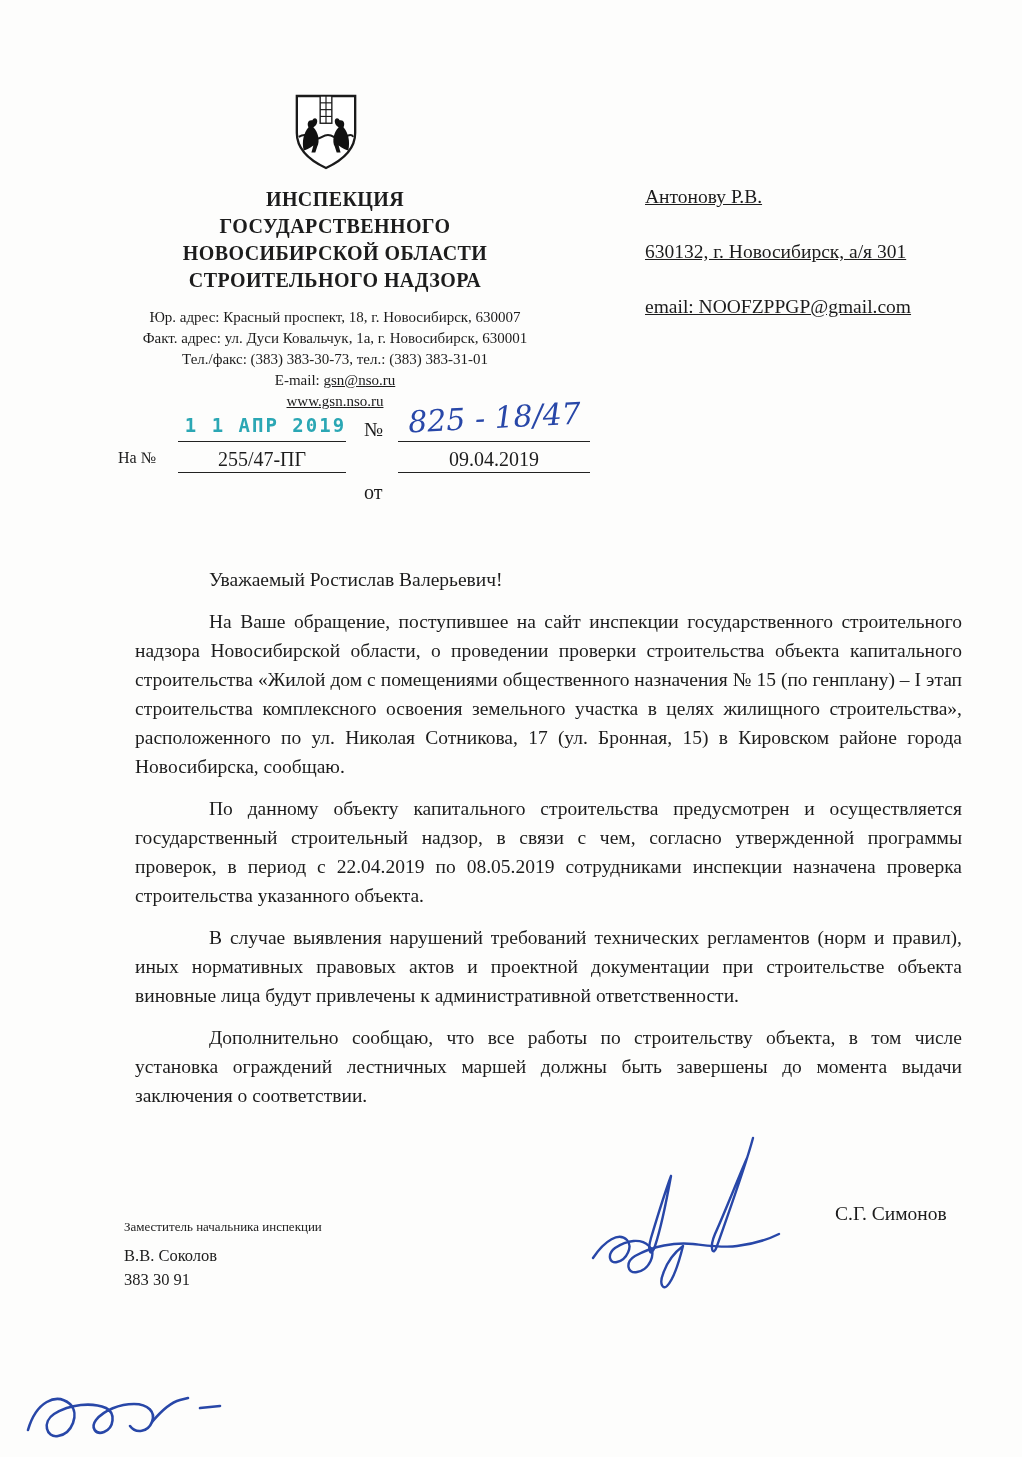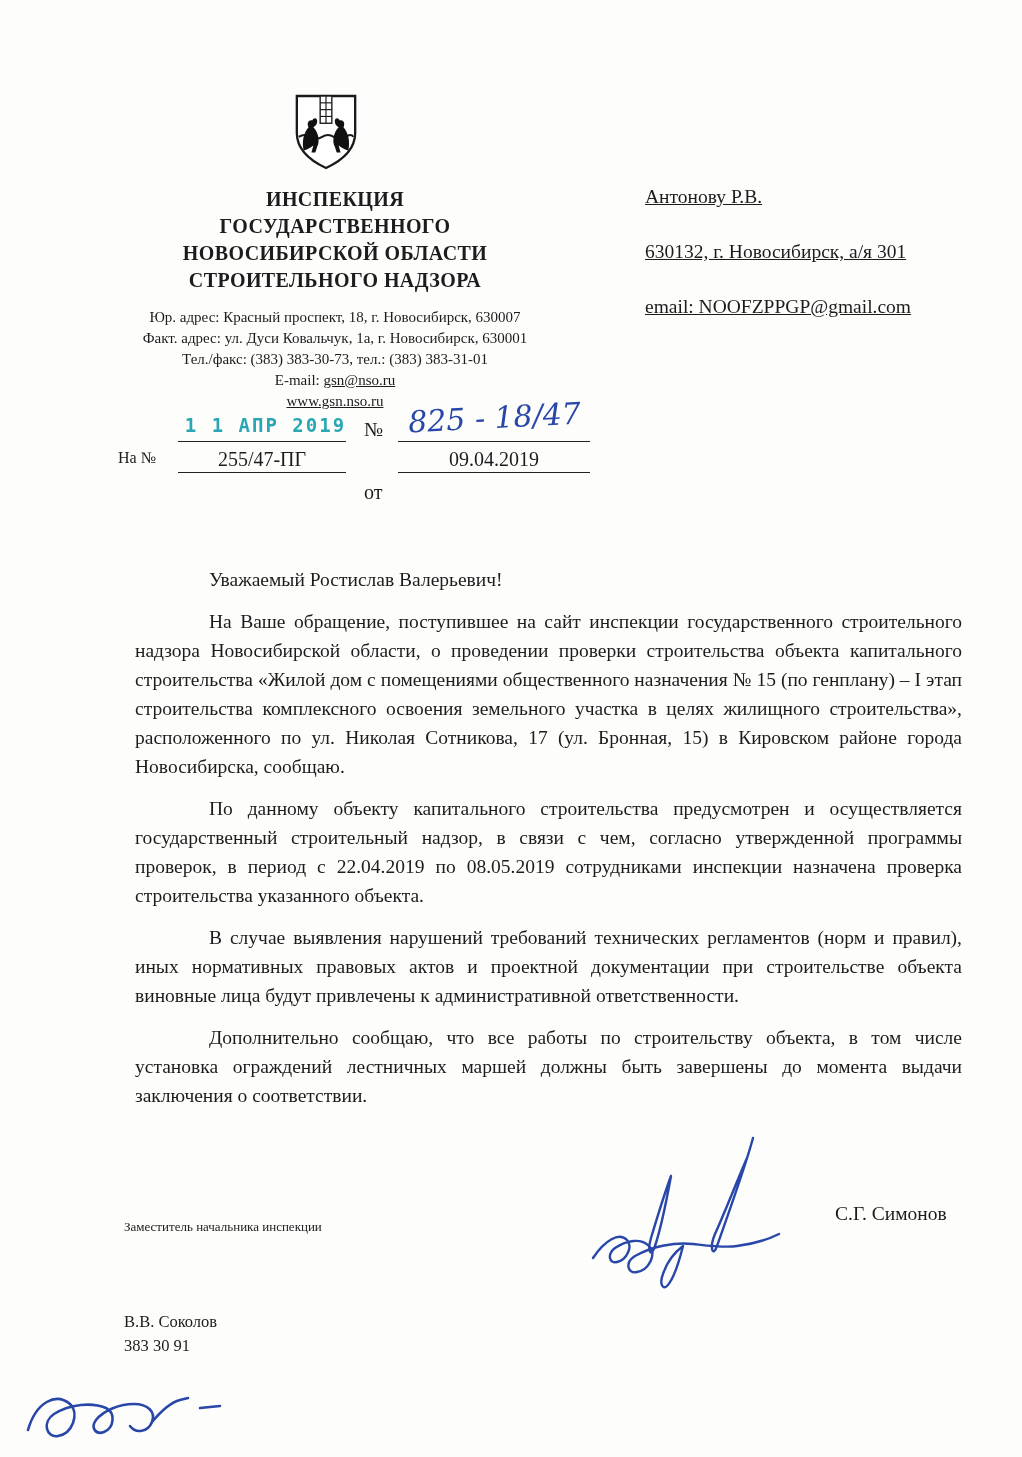--- a/index.html
+++ b/index.html
@@ -52,21 +52,21 @@
   .salutation{text-align:center;font-size:19.5px;margin:0 0 27px 0;}
   .body-block p{
     font-size:19.5px;line-height:29px;margin:13px;
     text-align:justify;text-indent:74px;
   }
   
   .position-title{position:absolute;left:124px;top:1203px;font-size:13px;margin-top:16px;}
   .signer-name{position:absolute;left:835px;top:1203px;font-size:19.5px;}
   .signature-svg{position:absolute;left:575px;top:1128px;width:215px;height:168px;}
   
-  .executor{position:absolute;left:124px;top:1310px;font-size:16.5px;line-height:24px;}
+  .executor{position:absolute;left:124px;top:1244px;font-size:16.5px;line-height:24px;}
   .scribble-svg{position:absolute;left:18px;top:1378px;width:210px;height:78px;}
   .ink{stroke:var(--ink_color,#2847a8);fill:none;stroke-linecap:round;stroke-linejoin:round;}
 </style>
 </head>
 <body>
 
 <div class="page">
 
   <svg class="emblem" viewBox="0 0 72 82">
     <path d="M6 4 H66 V42 Q66 64 36 78 Q6 64 6 42 Z" fill="#ffffff" stroke="#1a1a1a" stroke-width="2.4"></path>

